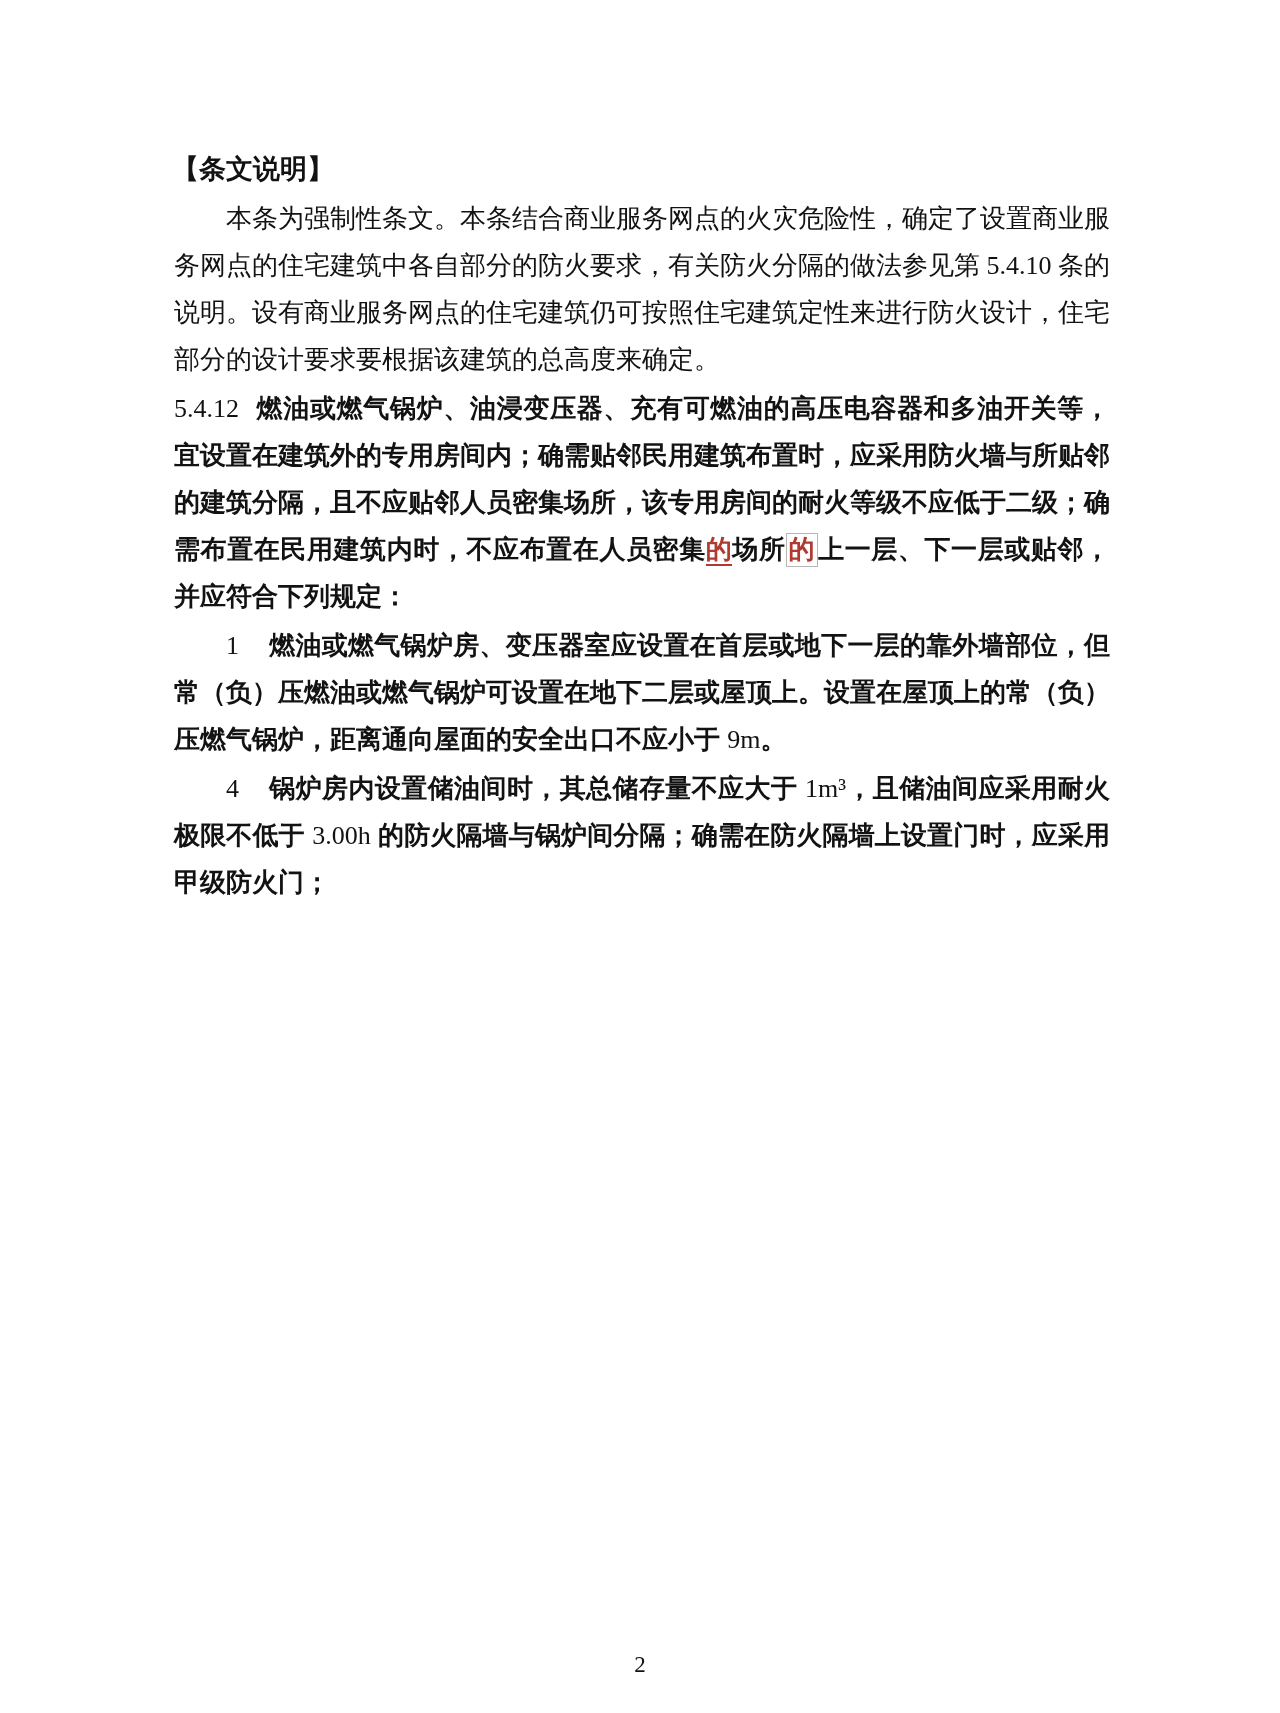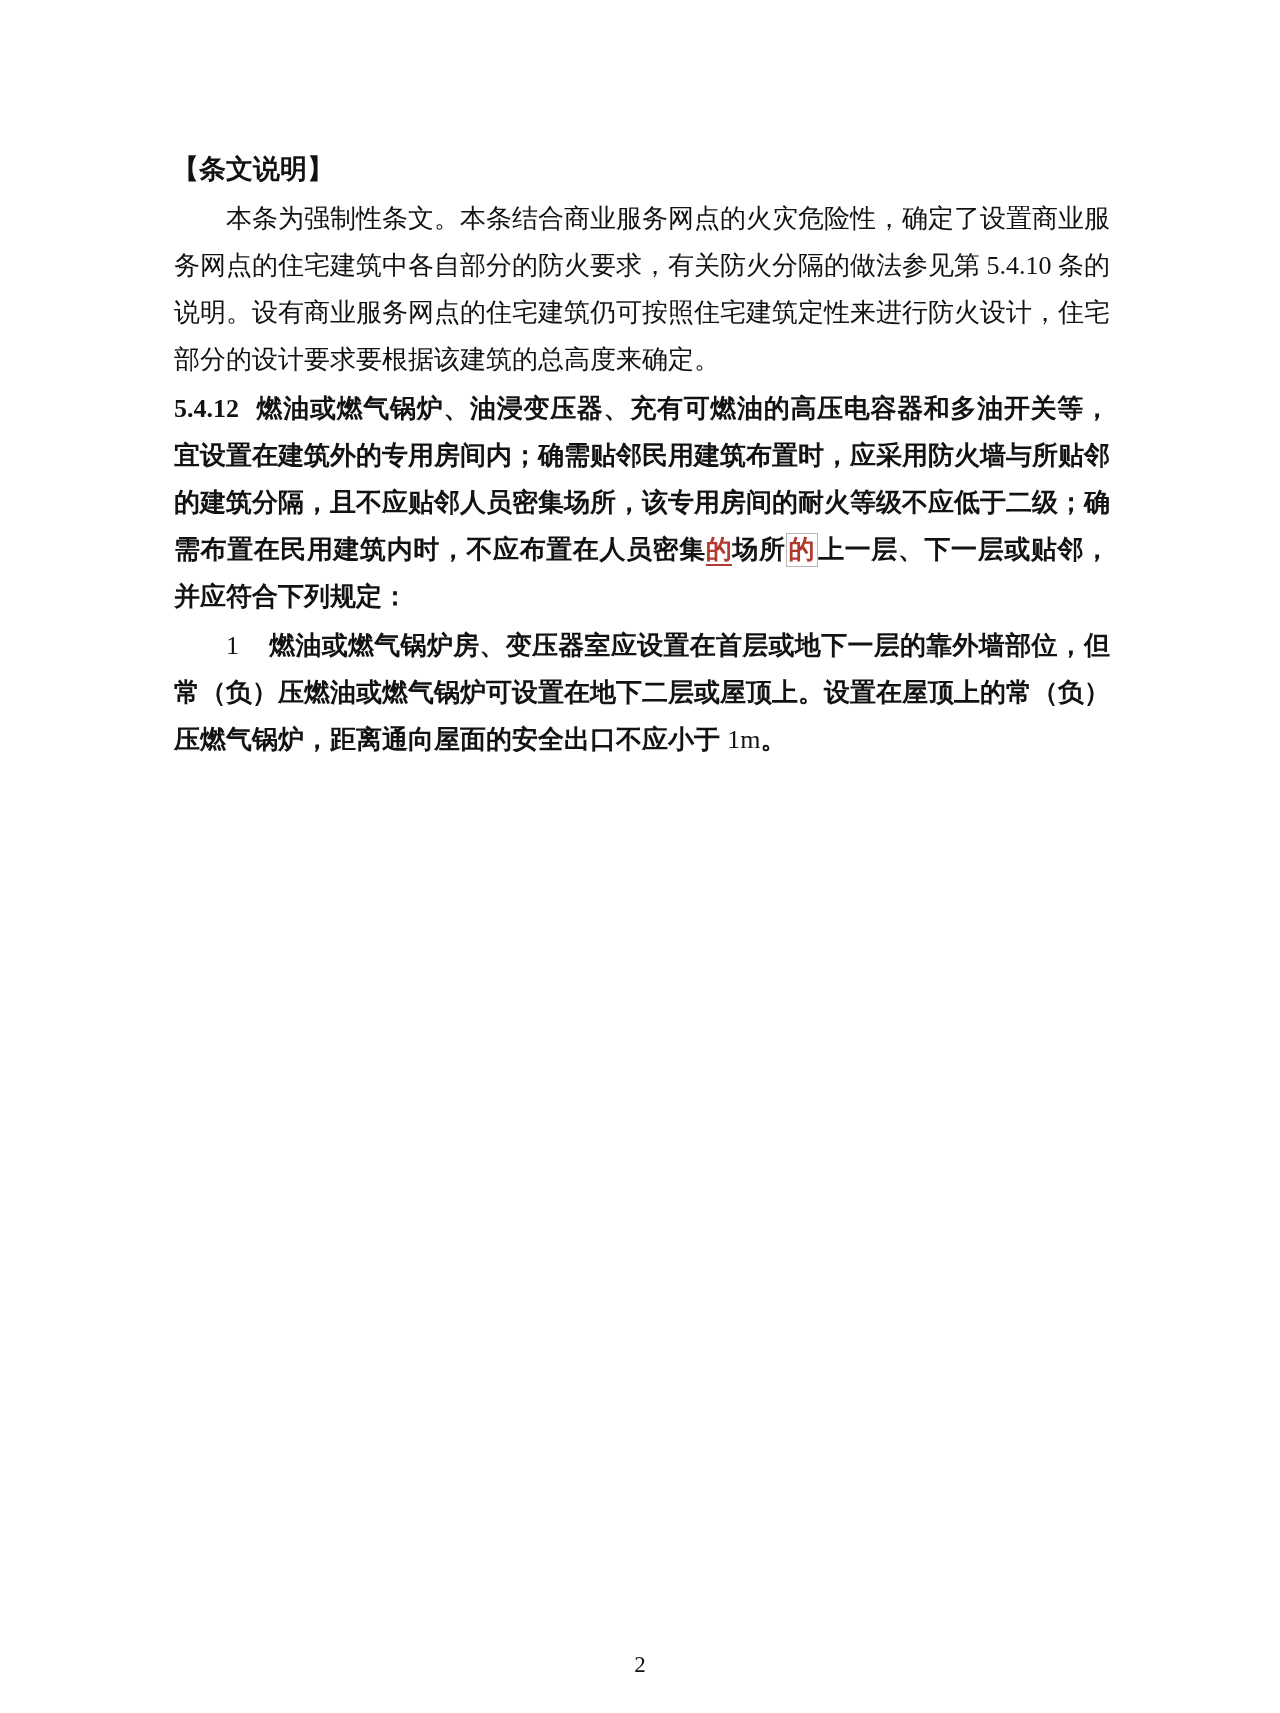--- a/index.html
+++ b/index.html
@@ -47,21 +47,21 @@
     font-weight: bold;
   }
   .clause { text-indent: 0; }
   .item { text-indent: 2em; }
   .latin {
     font-family: "Liberation Serif", "DejaVu Serif", serif;
     font-weight: normal;
   }
   .clause-num {
     font-family: "Liberation Serif", "DejaVu Serif", serif;
-    font-weight: bold;
+    font-weight: normal;
   }
   .num-gap  { display: inline-block; width: 0.65em; }
   .item-gap { display: inline-block; width: 1.15em; }
   .rev-underline {
     color: #b03a30;
     border-bottom: 2px solid #b03a30;
   }
   .rev-box {
     color: #b03a30;
     border: 1px solid #b9b5b2;
@@ -83,19 +83,20 @@
 <body>
 
 <div class="page">
   <div class="content">
     <h2 class="heading">【条文说明】</h2>
     <div id="explanation-paras">
         <p class="serif-para">本条为强制性条文。本条结合商业服务网点的火灾危险性，确定了设置商业服务网点的住宅建筑中各自部分的防火要求，有关防火分隔的做法参见第 5.4.10 条的说明。设有商业服务网点的住宅建筑仍可按照住宅建筑定性来进行防火设计，住宅部分的设计要求要根据该建筑的总高度来确定。</p>
       </div>
     <p class="hei clause" id="clause-para"><span class="clause-num">5.4.12</span><span class="num-gap"></span>燃油或燃气锅炉、油浸变压器、充有可燃油的高压电容器和多油开关等，宜设置在建筑外的专用房间内；确需贴邻民用建筑布置时，应采用防火墙与所贴邻的建筑分隔，且不应贴邻人员密集场所，该专用房间的耐火等级不应低于二级；确需布置在民用建筑内时，不应布置在人员密集<span class="rev-underline">的</span>场所<span class="rev-box">的</span>上一层、下一层或贴邻，并应符合下列规定：</p>
     <div id="clause-items">
-        <p class="hei item"><span class="latin">1</span><span class="item-gap"></span>燃油或燃气锅炉房、变压器室应设置在首层或地下一层的靠外墙部位，但常（负）压燃油或燃气锅炉可设置在地下二层或屋顶上。设置在屋顶上的常（负）压燃气锅炉，距离通向屋面的安全出口不应小于 <span class="latin">1m</span>。</p>
+        <p class="hei item"><span class="latin">1</span><span class="item-gap"></span>燃油或燃气锅炉房、变压器室应设置在首层或地下一层的靠外墙部位，但常（负）压燃油或燃气锅炉可设置在地下二层或屋顶上。设置在屋顶上的常（负）压燃气锅炉，距离通向屋面的安全出口不应小于 <span class="latin">9m</span>。</p>
+        <p class="hei item"><span class="latin">4</span><span class="item-gap"></span>锅炉房内设置储油间时，其总储存量不应大于 <span class="latin">1m³</span>，且储油间应采用耐火极限不低于 <span class="latin">3.00h</span> 的防火隔墙与锅炉间分隔；确需在防火隔墙上设置门时，应采用甲级防火门；</p>
       </div>
   </div>
   <div class="footer">
     <span class="pagenum">2</span>
   </div>
 </div>
 
 </body></html>

